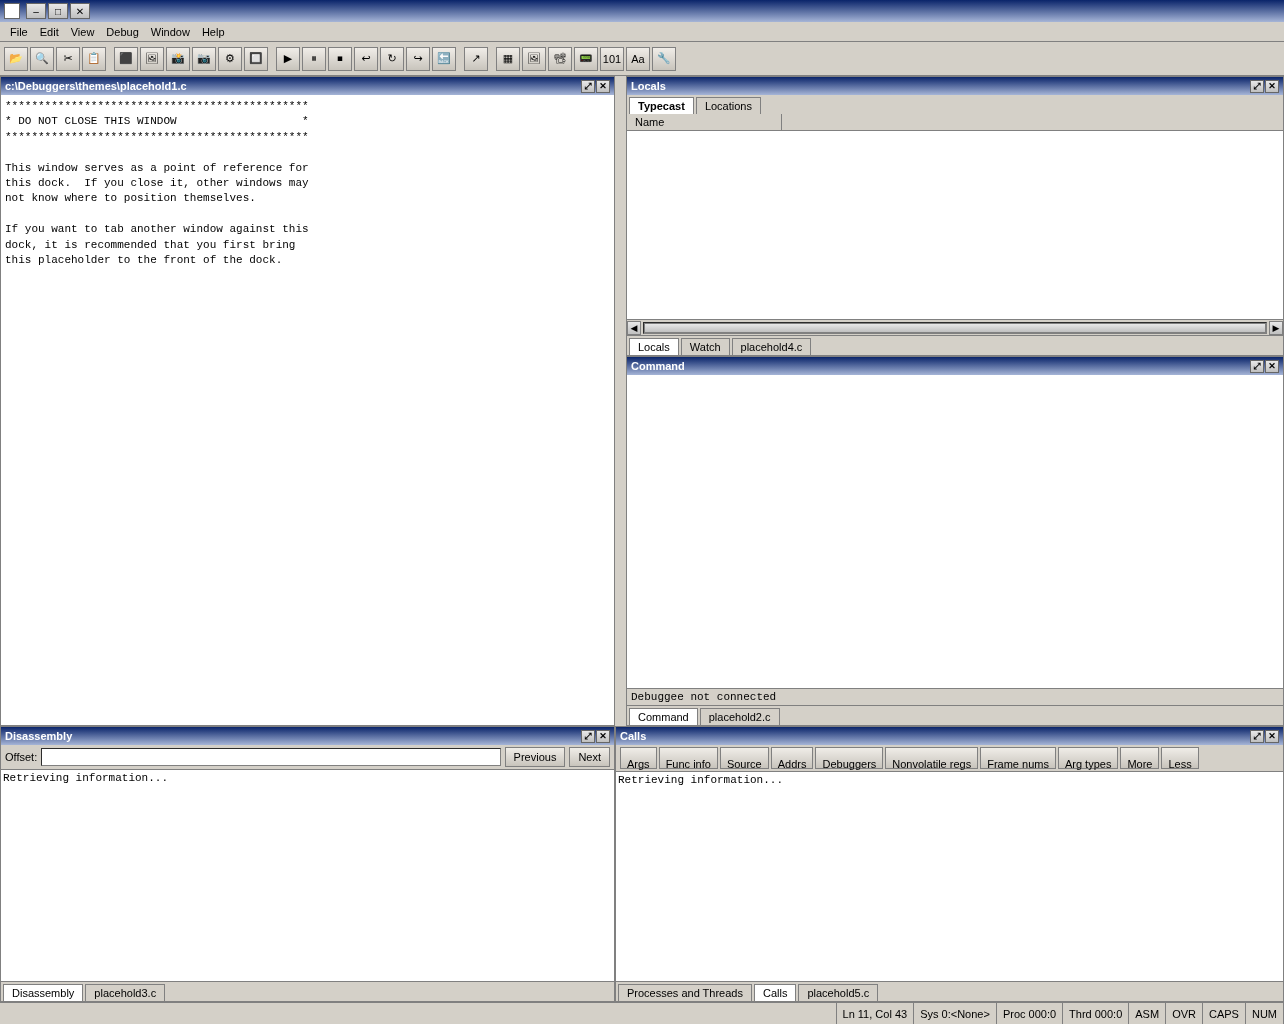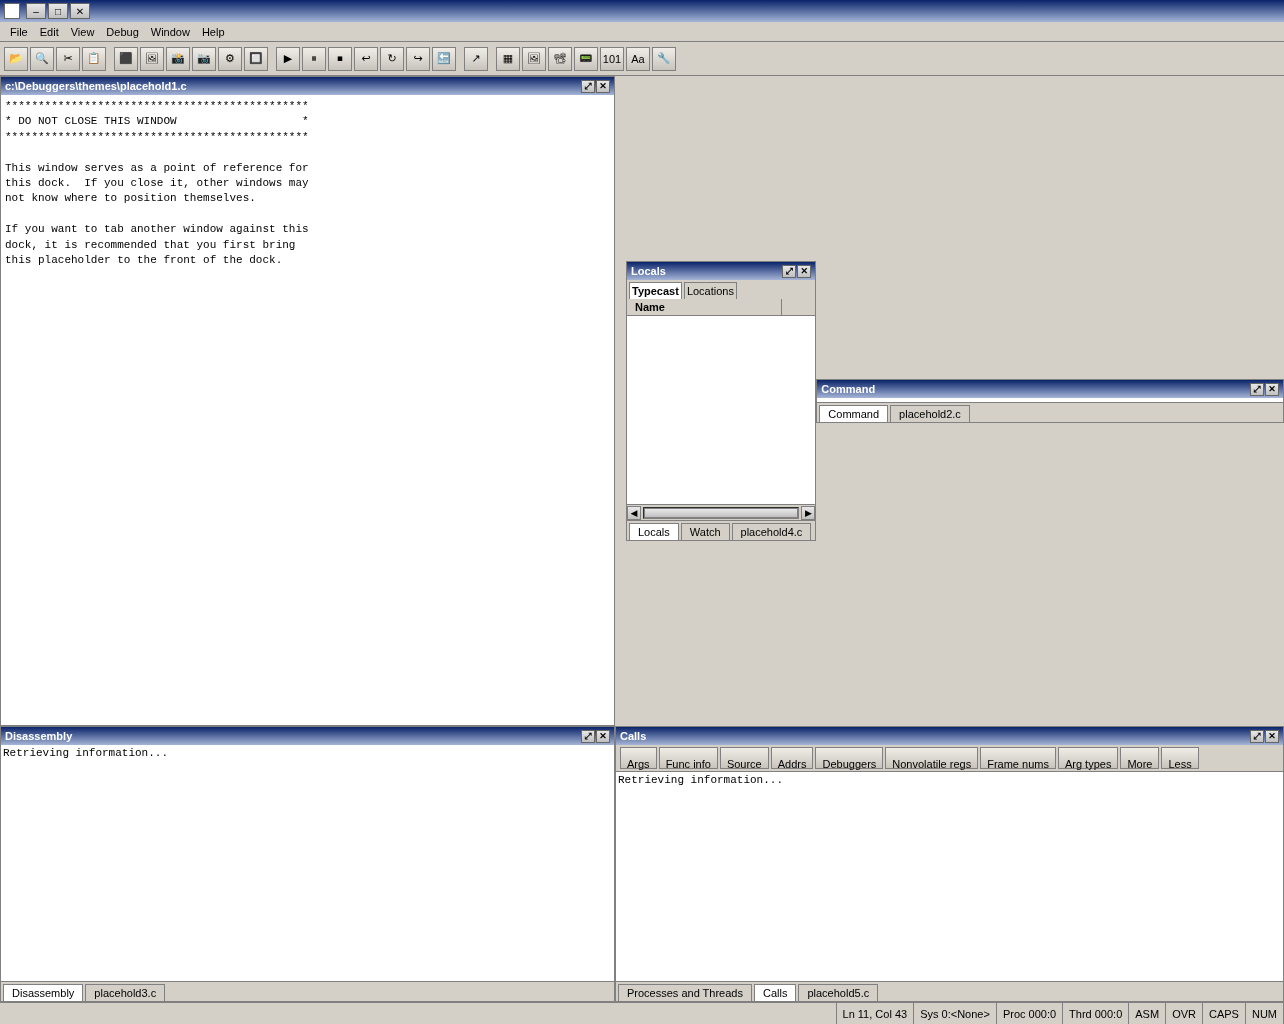--- a/index.html
+++ b/index.html
@@ -142,21 +142,21 @@
       padding: 2px;
     }
 
     .tab-bar {
       display: flex;
       background: #d4d0c8;
       padding: 2px 2px 0;
       flex-shrink: 0;
     }
     .tab {
-      padding: 2px 2px;
+      padding: 2px 8px;
       border: 1px solid #808080;
       border-bottom: none;
       background: #d4d0c8;
       cursor: pointer;
       font-size: 11px;
       margin-right: 2px;
     }
     .tab.active {
       background: white;
       font-weight: bold;
@@ -363,36 +363,36 @@
 
 This window serves as a point of reference for
 this dock.  If you close it, other windows may
 not know where to position themselves.
 
 If you want to tab another window against this
 dock, it is recommended that you first bring
 this placeholder to the front of the dock.</div>
     </div>
 
-    <div id="right-panel" style="flex:1; display:flex; flex-direction:row;align-items:center;">
+    <div id="right-panel" style="flex:1; display:flex; flex-direction:column;">
 
       <div class="panel" style="display:flex; flex-direction:column; flex-shrink:0; height:280px;">
         <div class="panel-title-bar">
           <span class="panel-title-text">Locals</span>
           <div class="panel-btn">⤢</div>
           <div class="panel-btn">✕</div>
         </div>
 
         <div class="tab-bar">
           <div class="tab active">Typecast</div>
           <div class="tab">Locations</div>
         </div>
 
         <div style="display:flex; background:#d4d0c8; border-bottom:1px solid #808080; flex-shrink:0;">
-          <div style="width:155px; padding:2px 8px; font-weight:bold; border-right:1px solid #808080;">Name</div>
+          <div style="width:155px; padding:2px 8px; font-weight:normal; border-right:1px solid #808080;">Name</div>
         </div>
 
         <div style="background:white; flex:1; overflow:auto;"></div>
 
         <div style="display:flex; align-items:center; background:#d4d0c8; height:16px; border-top:1px solid #808080;">
           <div class="scroll-arrow">◀</div>
           <div style="flex:1; position:relative; height:12px; margin:0 2px; background:#d4d0c8; border:1px inset #808080;">
             <div style="position:absolute; left:0; top:0; width:100%; height:100%; background:linear-gradient(to bottom,#e8e8e8,#c0c0c0); border:1px solid #808080;"></div>
           </div>
           <div class="scroll-arrow">▶</div>
@@ -405,36 +405,43 @@
         </div>
       </div>
 
       <div class="panel" style="flex:1; display:flex; flex-direction:column;">
         <div class="panel-title-bar">
           <span class="panel-title-text">Command</span>
           <div class="panel-btn">⤢</div>
           <div class="panel-btn">✕</div>
         </div>
         <div class="panel-content" style="cursor:text;"></div>
+        <div class="command-status">Debuggee not connected</div>
         <div class="bottom-tab-bar">
           <div class="bottom-tab active">Command</div>
           <div class="bottom-tab">placehold2.c</div>
         </div>
       </div>
 
     </div>
   </div>
 
   <div id="bottom-panels" style="display:flex; height:276px;">
 
     <div id="disassembly-panel" class="panel" style="width:615px; flex-shrink:0; display:flex; flex-direction:column;">
       <div class="panel-title-bar">
         <span class="panel-title-text">Disassembly</span>
         <div class="panel-btn">⤢</div>
         <div class="panel-btn">✕</div>
+      </div>
+      <div class="offset-bar">
+        <span class="offset-label">Offset:</span>
+        <input class="offset-input" type="text" value="" style="">
+        <button class="prev-next-btn">Previous</button>
+        <button class="prev-next-btn">Next</button>
       </div>
       <div class="panel-content" style="color:#000;">
         <span>Retrieving information...</span>
       </div>
       <div class="bottom-tab-bar">
         <div class="bottom-tab active">Disassembly</div>
         <div class="bottom-tab">placehold3.c</div>
       </div>
     </div>
 

